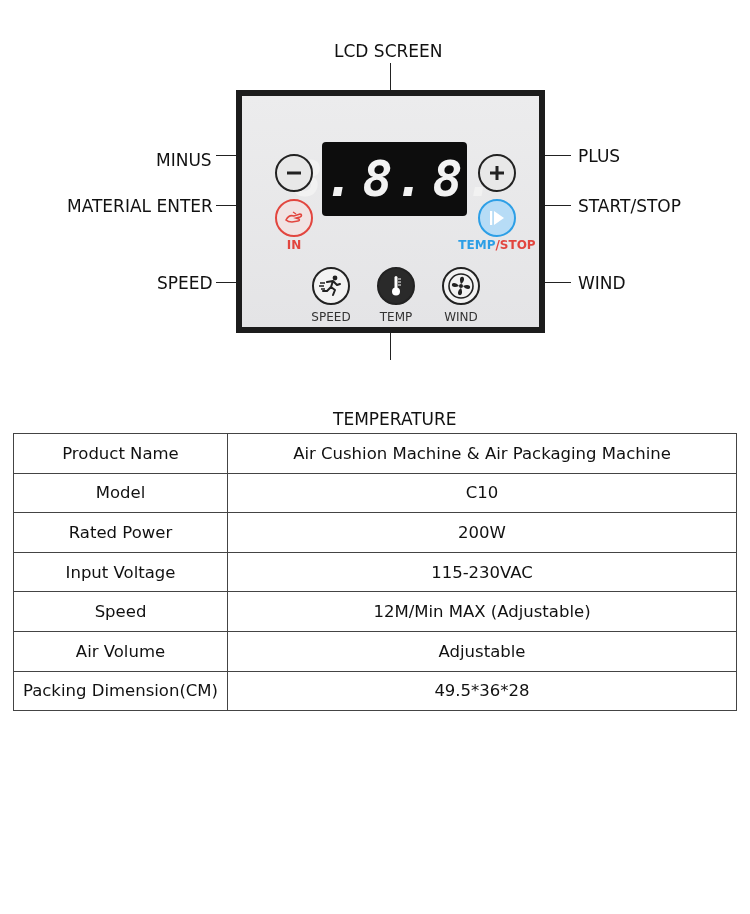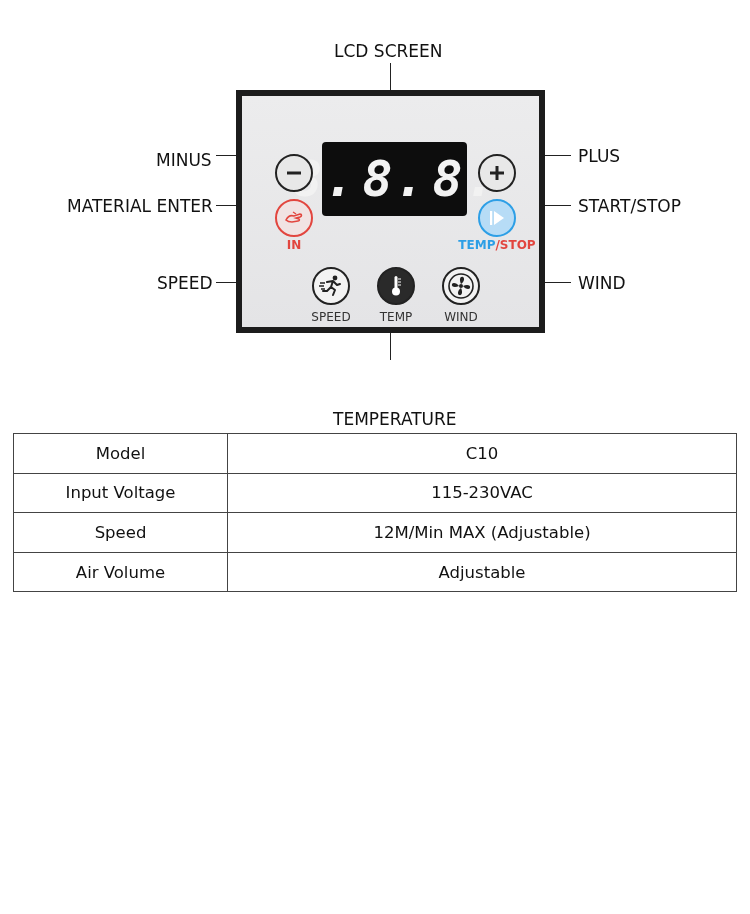--- a/index.html
+++ b/index.html
@@ -132,29 +132,41 @@
       </div>
       <div class="btn-label lbl-wind">WIND</div>
 
     </div>
   </div>
 </div>
 
 <table class="spec">
   <tbody>
     <tr>
+        <td class="k">Product Name</td>
+        <td>Air Cushion Machine &amp; Air Packaging Machine</td>
+      </tr>
+    <tr>
         <td class="k">Model</td>
         <td>C10</td>
+      </tr>
+    <tr>
+        <td class="k">Rated Power</td>
+        <td>200W</td>
       </tr>
     <tr>
         <td class="k">Input Voltage</td>
         <td>115-230VAC</td>
       </tr>
     <tr>
         <td class="k">Speed</td>
         <td>12M/Min MAX (Adjustable)</td>
       </tr>
     <tr>
         <td class="k">Air Volume</td>
         <td>Adjustable</td>
       </tr>
+    <tr>
+        <td class="k">Packing Dimension(CM)</td>
+        <td>49.5*36*28</td>
+      </tr>
   </tbody>
 </table>
 
 </body></html>

